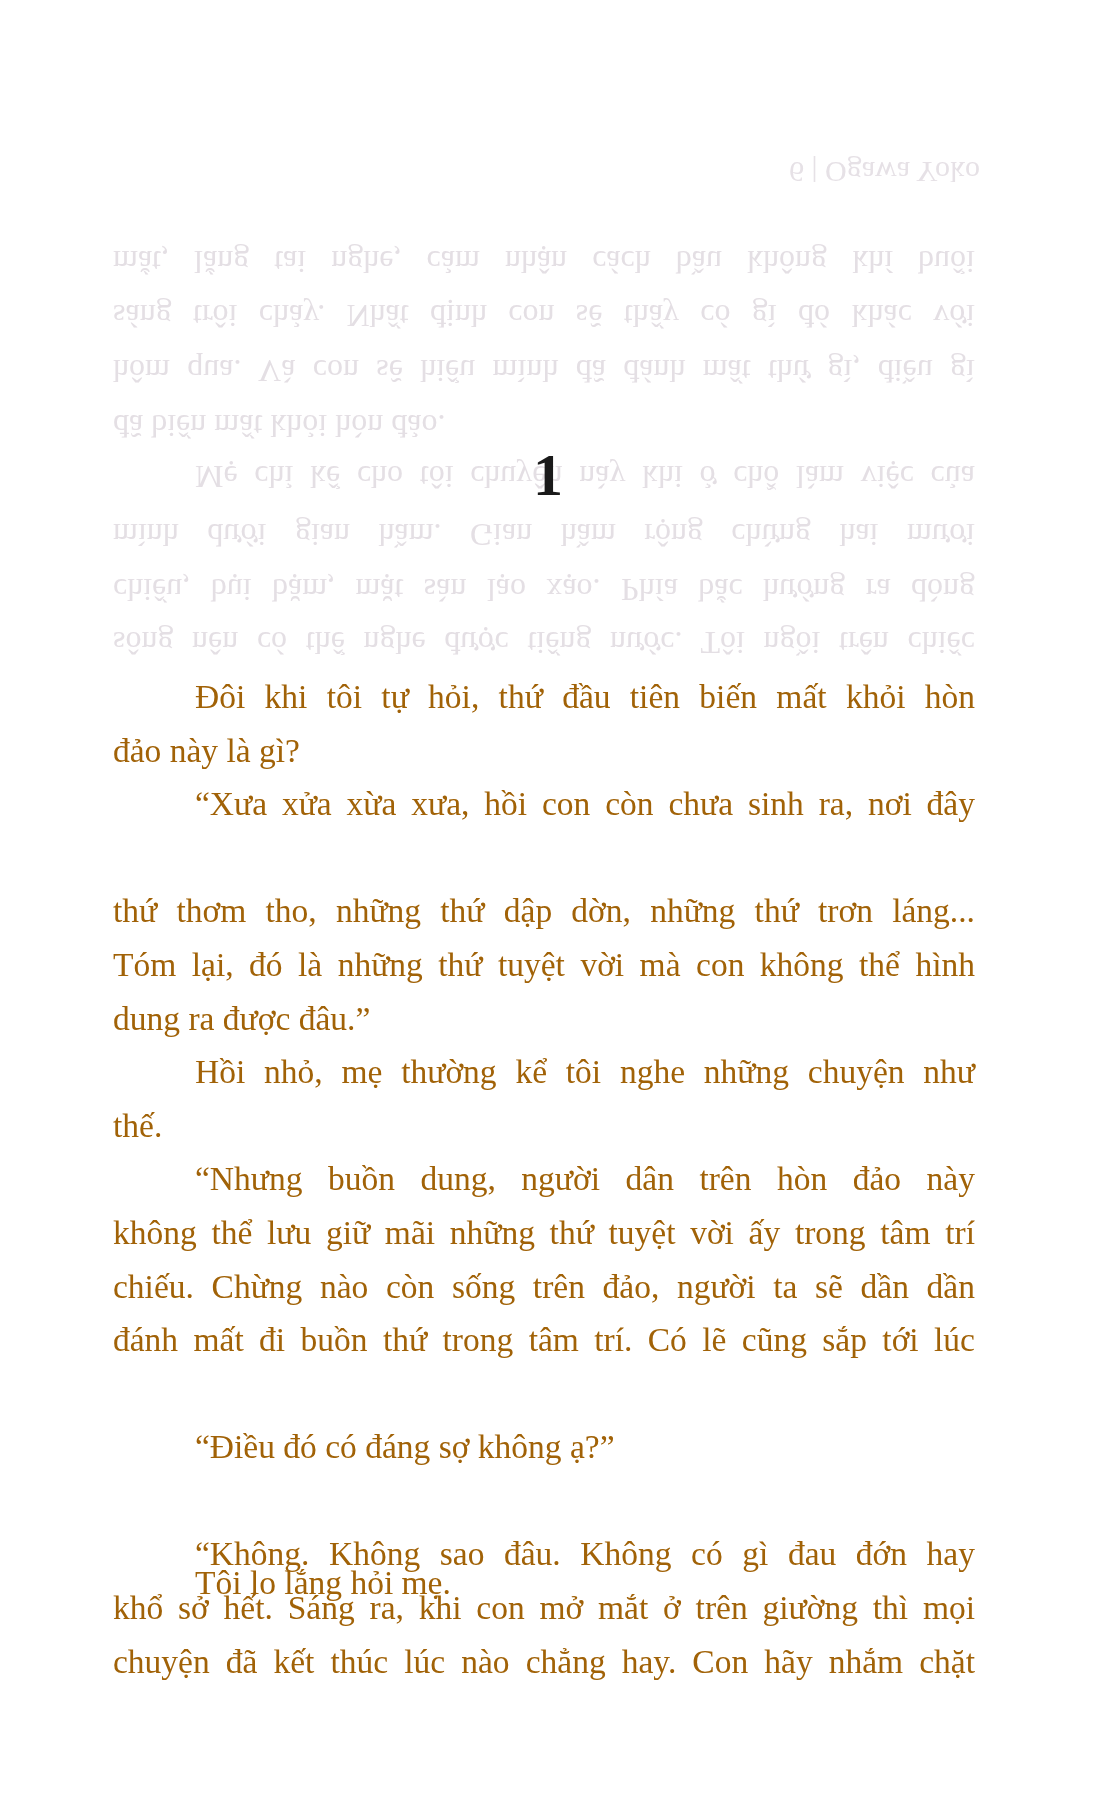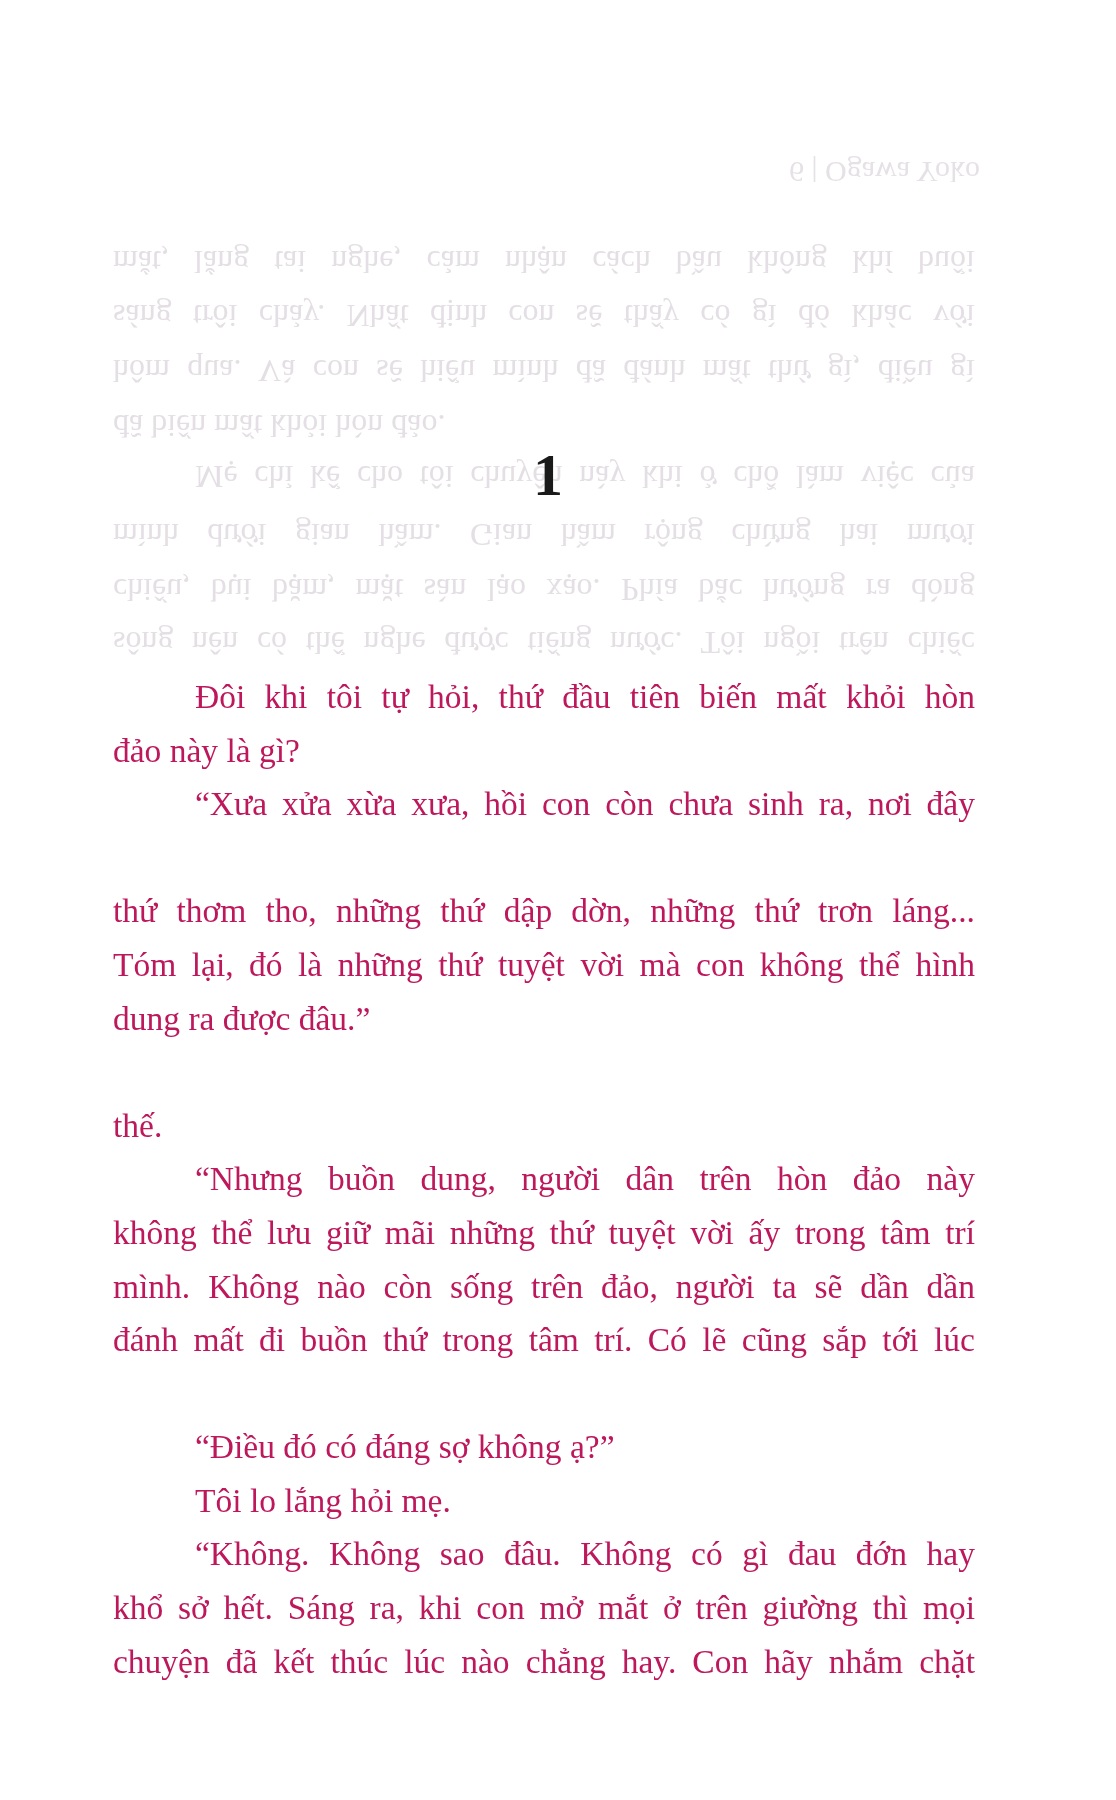--- a/index.html
+++ b/index.html
@@ -23,21 +23,21 @@
     position: absolute; left: 740px; top: 150px; width: 240px; height: 44px;
     font-size: 30px; line-height: 44px; color: #e6e1e6;
     transform: scaleY(-1); white-space: nowrap; text-align: right;
   }
   .chapter-number {
     position: absolute; left: 498px; top: 440px; width: 100px; text-align: center;
     font-size: 60px; line-height: 70px; font-weight: bold; color: #1a1a1a;
   }
   .line {
     position: absolute; left: 113px; width: 862px; height: 54px;
-    font-size: 33.5px; line-height: 54px; color: #be185d;
+    font-size: 33.5px; line-height: 54px; color: #a16207;
     white-space: nowrap;
     text-align: justify; text-align-last: justify;
   }
   .line.indent { left: 195px; width: 780px; }
   .line.last { text-align-last: left; }
 </style>
 </head>
 <body>
 
 <div class="page">
@@ -53,24 +53,25 @@
   <div class="bleed-line" style="top:616px">sông nên có thể nghe được tiếng nước. Tôi ngồi trên chiếc</div>
 
   <div class="chapter-number">1</div>
 
   <div class="line indent" style="top:670px">Đôi khi tôi tự hỏi, thứ đầu tiên biến mất khỏi hòn</div>
   <div class="line last" style="top:724px">đảo này là gì?</div>
   <div class="line indent" style="top:777px">“Xưa xửa xừa xưa, hồi con còn chưa sinh ra, nơi đây</div>
   <div class="line" style="top:938px">Tóm lại, đó là những thứ tuyệt vời mà con không thể hình</div>
   <div class="line" style="top:884px">thứ thơm tho, những thứ dập dờn, những thứ trơn láng...</div>
   <div class="line last" style="top:992px">dung ra được đâu.”</div>
+  <div class="line indent" style="top:1045px">Hồi nhỏ, mẹ thường kể tôi nghe những chuyện như</div>
   <div class="line last" style="top:1099px">thế.</div>
   <div class="line indent" style="top:1152px">“Nhưng buồn dung, người dân trên hòn đảo này</div>
   <div class="line" style="top:1206px">không thể lưu giữ mãi những thứ tuyệt vời ấy trong tâm trí</div>
-  <div class="line" style="top:1260px">mình. Không nào còn sống trên đảo, người ta sẽ dần dần</div>
+  <div class="line" style="top:1260px">chiếu. Chừng nào còn sống trên đảo, người ta sẽ dần dần</div>
   <div class="line" style="top:1313px">đánh mất đi buồn thứ trong tâm trí. Có lẽ cũng sắp tới lúc</div>
   <div class="line indent last" style="top:1420px">“Điều đó có đáng sợ không ạ?”</div>
-  <div class="line indent last" style="top:1474px">Tôi lo lắng hỏi mẹ.</div>
+  <div class="line indent last" style="top:1556px">Tôi lo lắng hỏi mẹ.</div>
   <div class="line indent" style="top:1527px">“Không. Không sao đâu. Không có gì đau đớn hay</div>
   <div class="line" style="top:1581px">khổ sở hết. Sáng ra, khi con mở mắt ở trên giường thì mọi</div>
   <div class="line" style="top:1635px">chuyện đã kết thúc lúc nào chẳng hay. Con hãy nhắm chặt</div>
 
 </div>
 
 </body></html>

